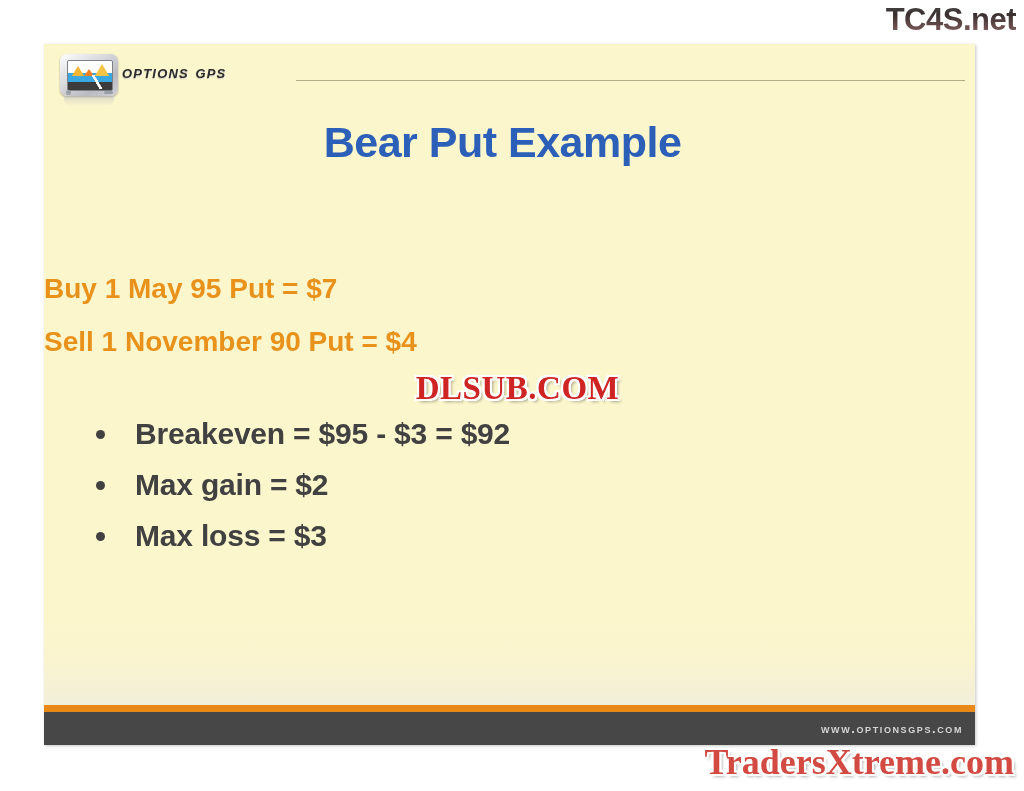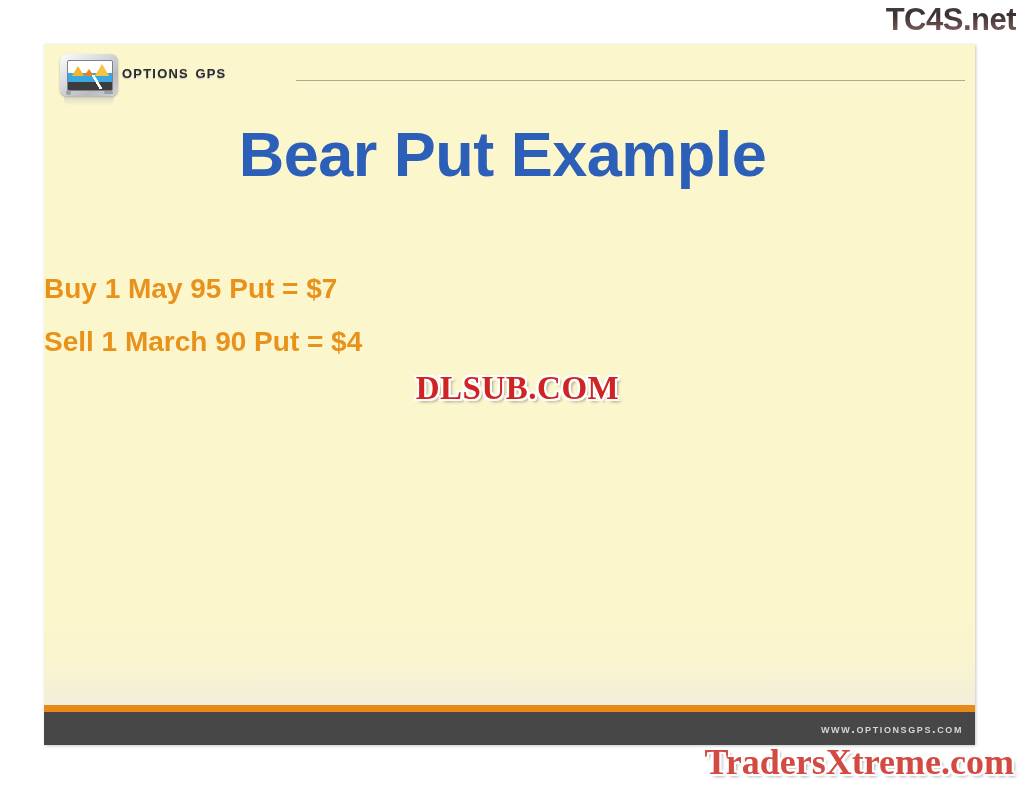--- a/index.html
+++ b/index.html
@@ -51,20 +51,21 @@
     overflow: hidden;
   }
 
   
   .slide-header {
     position: absolute;
     left: 0;
     top: 0;
     right: 0;
     height: 56px;
+    font-style: italic;
   }
   .logo-device {
     position: absolute;
     left: 16px;
     top: 10px;
     width: 58px;
     height: 44px;
   }
   .logo-device .bezel {
     position: absolute;
@@ -167,21 +168,21 @@
   }
 
   
   .slide-title {
     position: absolute;
     left: 0; right: 14px;
     top: 74px;
     text-align: center;
     font-family: "Liberation Sans", sans-serif;
     font-weight: bold;
-    font-size: 63px;
+    font-size: 43px;
     letter-spacing: -0.5px;
     color: #2b5fb8;
   }
 
   
   .trade-lines {
     position: absolute;
     left: 0; right: 0;
     top: 218px;
   }
@@ -318,27 +319,41 @@
 
     <div class="wordmark">Options GPS</div>
 
     <div class="header-rule"></div>
   </div>
 
   <div class="slide-title">Bear Put Example</div>
 
   <div class="trade-lines">
     <div class="trade-line">Buy 1 May 95 Put = $7</div>
-    <div class="trade-line">Sell 1 March 90 Put = $4</div>
+    <div class="trade-line">Sell 1 November 90 Put = $4</div>
   </div>
 
   <div class="dlsub-watermark">
     <span>DLSUB.COM</span>
   </div>
 
+  <div class="bullets">
+    <div class="bullet-row">
+      <div class="bullet-dot"></div>
+      <div class="bullet-text">Breakeven = $95 - $3 = $92</div>
+    </div>
+    <div class="bullet-row">
+      <div class="bullet-dot"></div>
+      <div class="bullet-text">Max gain = $2</div>
+    </div>
+    <div class="bullet-row">
+      <div class="bullet-dot"></div>
+      <div class="bullet-text">Max loss = $3</div>
+    </div>
+  </div>
 
   <div class="footer-accent"></div>
   <div class="slide-footer">
     <div class="footer-url">www.OptionsGPS.com</div>
   </div>
 
 </div>
 
 <div class="tx-watermark">TradersXtreme.com</div>
 

